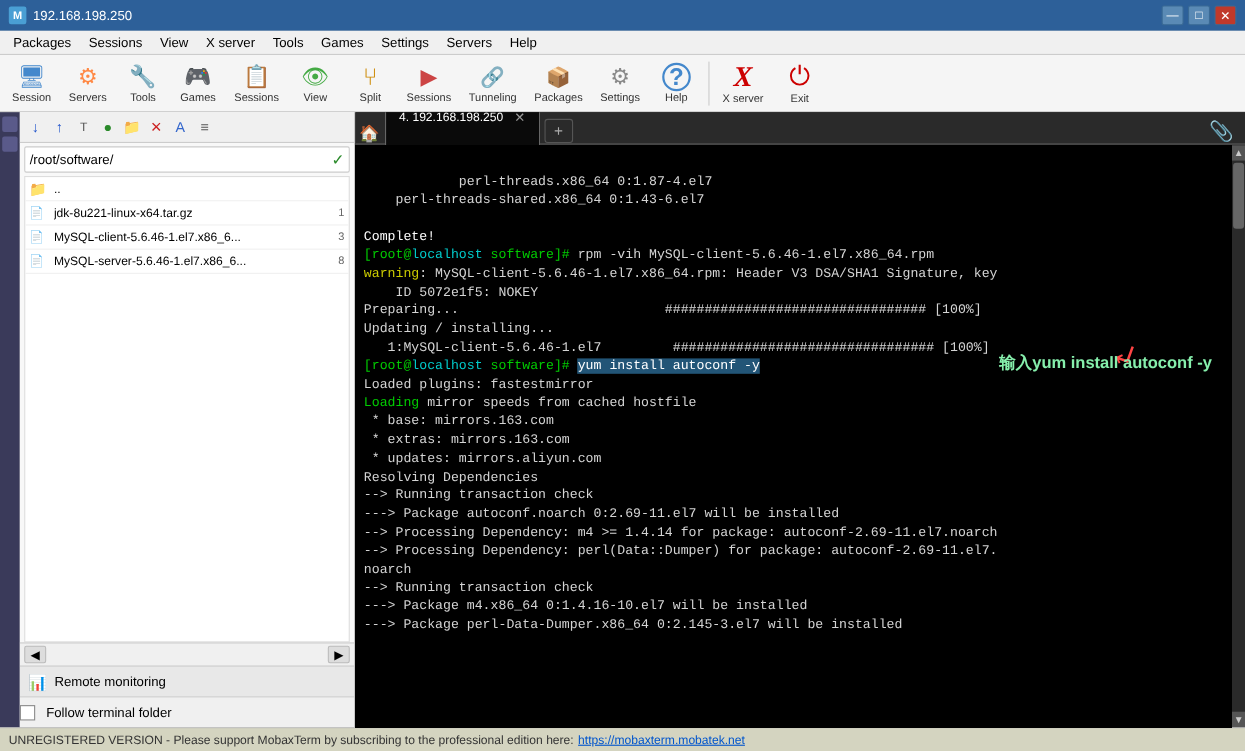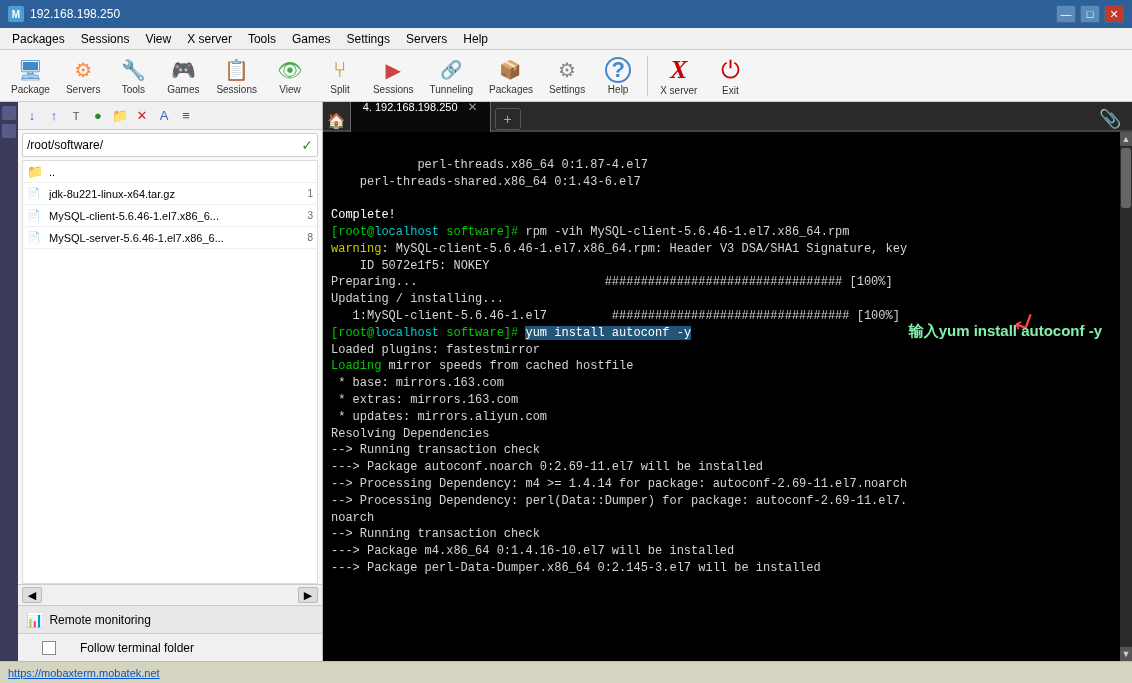--- a/index.html
+++ b/index.html
@@ -244,22 +244,22 @@
     }
     .rm-icon { color: #2a8a2a; font-size: 14px; }
 
     
     .follow-terminal {
       background: #f0f0f0;
       border-top: 1px solid #ccc;
       height: 28px;
       display: flex;
       align-items: center;
-      padding: 0 24px;
-      gap: 24px;
+      padding: 0 0;
+      gap: 10px;
     }
     .follow-checkbox {
       width: 14px; height: 14px;
       border: 1px solid #888;
       background: white;
       cursor: pointer;
     }
 
     
     .right-panel {
@@ -424,21 +424,21 @@
   <span class="menu-item">Tools</span>
   <span class="menu-item">Games</span>
   <span class="menu-item">Settings</span>
   <span class="menu-item">Servers</span>
   <span class="menu-item">Help</span>
 </div>
 
 <div class="toolbar">
   <div class="toolbar-btn">
     <div class="tb-icon" style="color:#4488cc;">🖥</div>
-    <div class="tb-label">Package</div>
+    <div class="tb-label">Session</div>
   </div>
   <div class="toolbar-btn">
     <div class="tb-icon" style="color:#ff8844;">⚙</div>
     <div class="tb-label">Servers</div>
   </div>
   <div class="toolbar-btn">
     <div class="tb-icon" style="color:#999;">🔧</div>
     <div class="tb-label">Tools</div>
   </div>
   <div class="toolbar-btn">
@@ -583,14 +583,15 @@
         <div style="flex:1;"></div>
         <div class="v-scroll-down">▼</div>
       </div>
     </div>
 
   </div>
 
 </div>
 
 <div class="status-bar">
+  <span>UNREGISTERED VERSION  -  Please support MobaxTerm by subscribing to the professional edition here:  </span>
   <a class="status-link">https://mobaxterm.mobatek.net</a>
 </div>
 
 </body></html>

